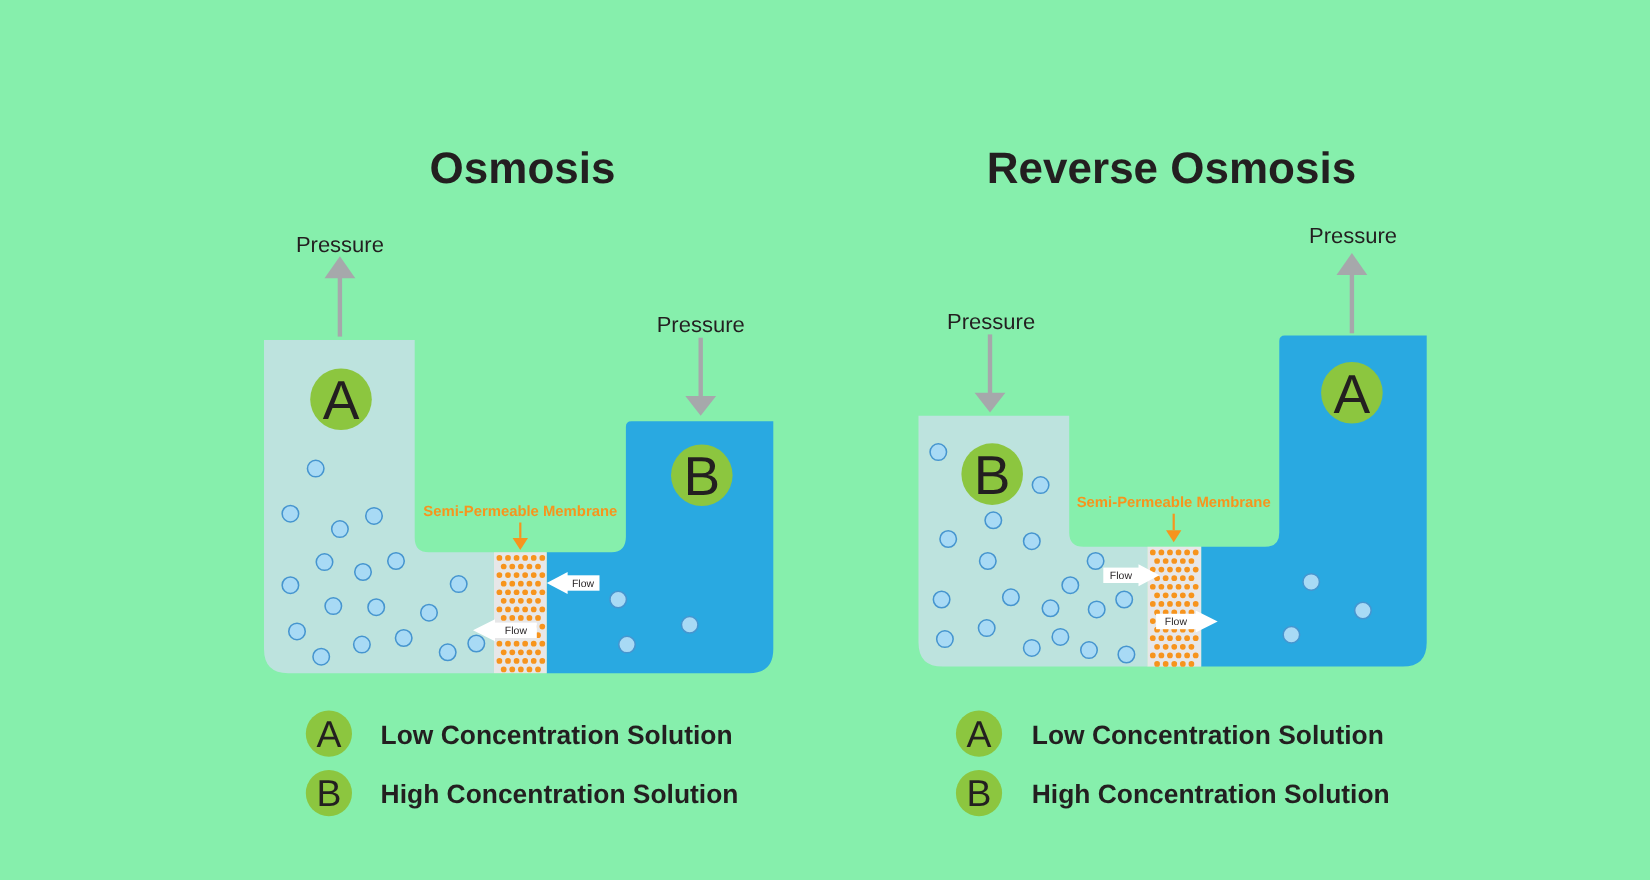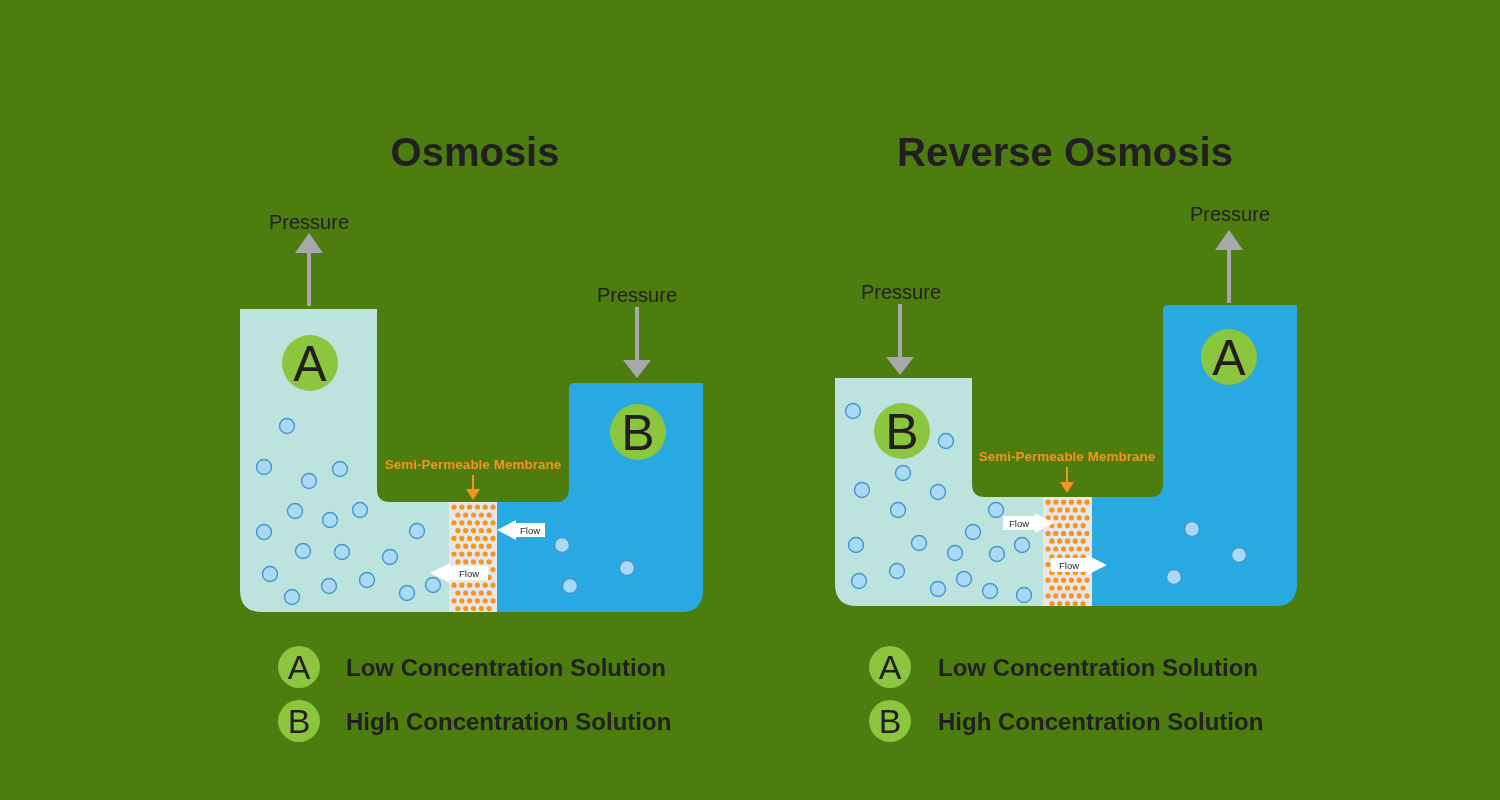--- a/index.html
+++ b/index.html
@@ -4,21 +4,21 @@
 <style>
   html, body {
     margin: 0;
     padding: 0;
     background: #ffffff;
   }
   #stage {
     position: relative;
     width: 1500px;
     height: 800px;
-    background: #4d7c0f;
+    background: #86efac;
     overflow: hidden;
     font-family: "Liberation Sans", sans-serif;
   }
   svg { display: block; }
   text {
     font-family: "Liberation Sans", sans-serif;
     fill: var(--text-dark);
   }
   .title         { font-size: 40px; font-weight: bold; }
   .pressure-lbl  { font-size: 20px; font-weight: normal; }

